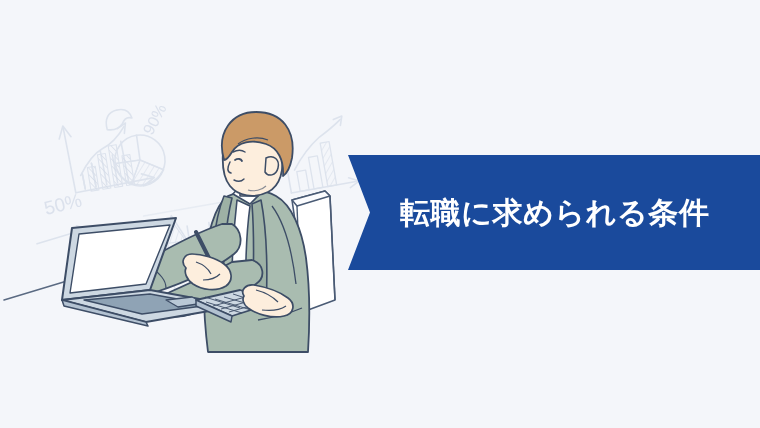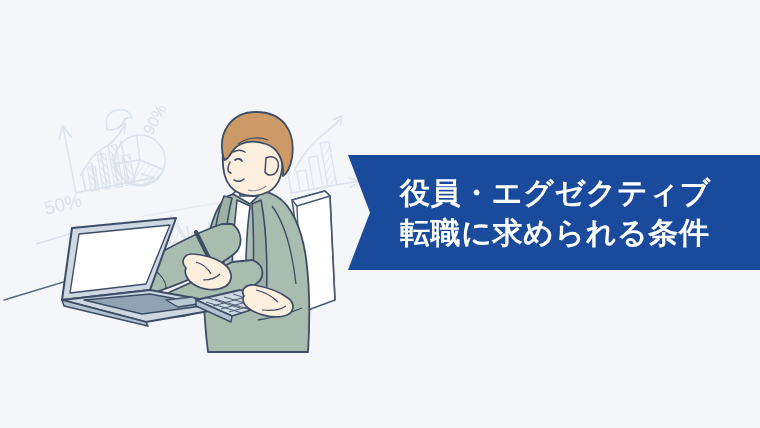--- a/index.html
+++ b/index.html
@@ -305,18 +305,17 @@
       </g>
 
     </g>
   </svg>
 
   <div id="banner-wrap">
     <svg id="banner-shape" viewBox="0 0 420 125" preserveAspectRatio="none">
       <path d="M8 5 L420 5 L420 120 L8 120 L30 62.5 Z" fill="#1a4a9c"></path>
     </svg>
     <div id="banner-text">
-      <div class="banner-line">役員・エグゼクティブ</div>
       <div class="banner-line">転職に求められる条件</div>
     </div>
   </div>
 
 </div>
 
 </body></html>

